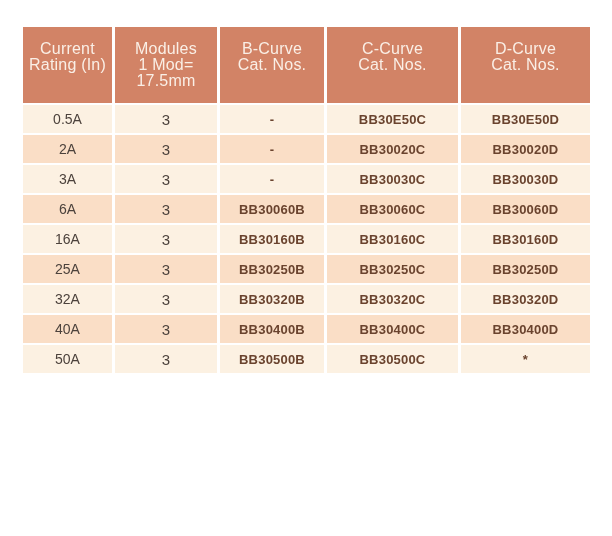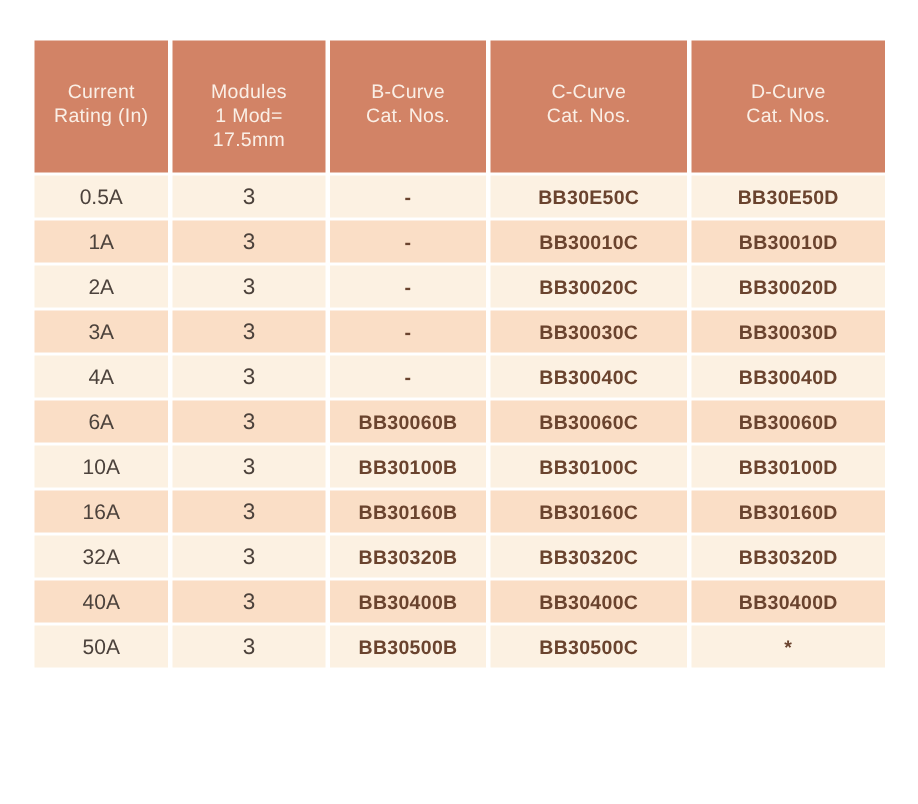--- a/index.html
+++ b/index.html
@@ -20,26 +20,26 @@
     left: 20px;
     top: 25px;
     width: 573px;
     border-collapse: separate;
     border-spacing: 3px 2px;
     table-layout: fixed;
   }
   th {
     background: var(--header_bg, #d28366);
     color: var(--header_text, #faefe6);
-    font-size: 13px;
+    font-size: 16px;
     font-weight: 400;
     line-height: 16px;
     height: 62px;
     vertical-align: top;
-    padding: 26px 2px 0 2px;
+    padding: 14px 2px 0 2px;
     text-align: center;
     white-space: pre-line;
     letter-spacing: 0.2px;
   }
   td {
     height: 28px;
     text-align: center;
     vertical-align: middle;
     padding: 0 2px;
     overflow: hidden;
@@ -92,67 +92,53 @@
     </thead>
     <tbody id="table-body">
         <tr>
           <td>0.5A</td>
           <td>3</td>
           <td>-</td>
           <td>BB30E50C</td>
           <td>BB30E50D</td>
         </tr>
         <tr>
-          <td>1A</td>
-          <td>3</td>
-          <td>-</td>
-          <td>BB30010C</td>
-          <td>BB30010D</td>
-        </tr>
-        <tr>
           <td>2A</td>
           <td>3</td>
           <td>-</td>
           <td>BB30020C</td>
           <td>BB30020D</td>
         </tr>
         <tr>
           <td>3A</td>
           <td>3</td>
           <td>-</td>
           <td>BB30030C</td>
           <td>BB30030D</td>
         </tr>
         <tr>
-          <td>4A</td>
-          <td>3</td>
-          <td>-</td>
-          <td>BB30040C</td>
-          <td>BB30040D</td>
-        </tr>
-        <tr>
           <td>6A</td>
           <td>3</td>
           <td>BB30060B</td>
           <td>BB30060C</td>
           <td>BB30060D</td>
         </tr>
         <tr>
-          <td>10A</td>
-          <td>3</td>
-          <td>BB30100B</td>
-          <td>BB30100C</td>
-          <td>BB30100D</td>
-        </tr>
-        <tr>
           <td>16A</td>
           <td>3</td>
           <td>BB30160B</td>
           <td>BB30160C</td>
           <td>BB30160D</td>
+        </tr>
+        <tr>
+          <td>25A</td>
+          <td>3</td>
+          <td>BB30250B</td>
+          <td>BB30250C</td>
+          <td>BB30250D</td>
         </tr>
         <tr>
           <td>32A</td>
           <td>3</td>
           <td>BB30320B</td>
           <td>BB30320C</td>
           <td>BB30320D</td>
         </tr>
         <tr>
           <td>40A</td>

